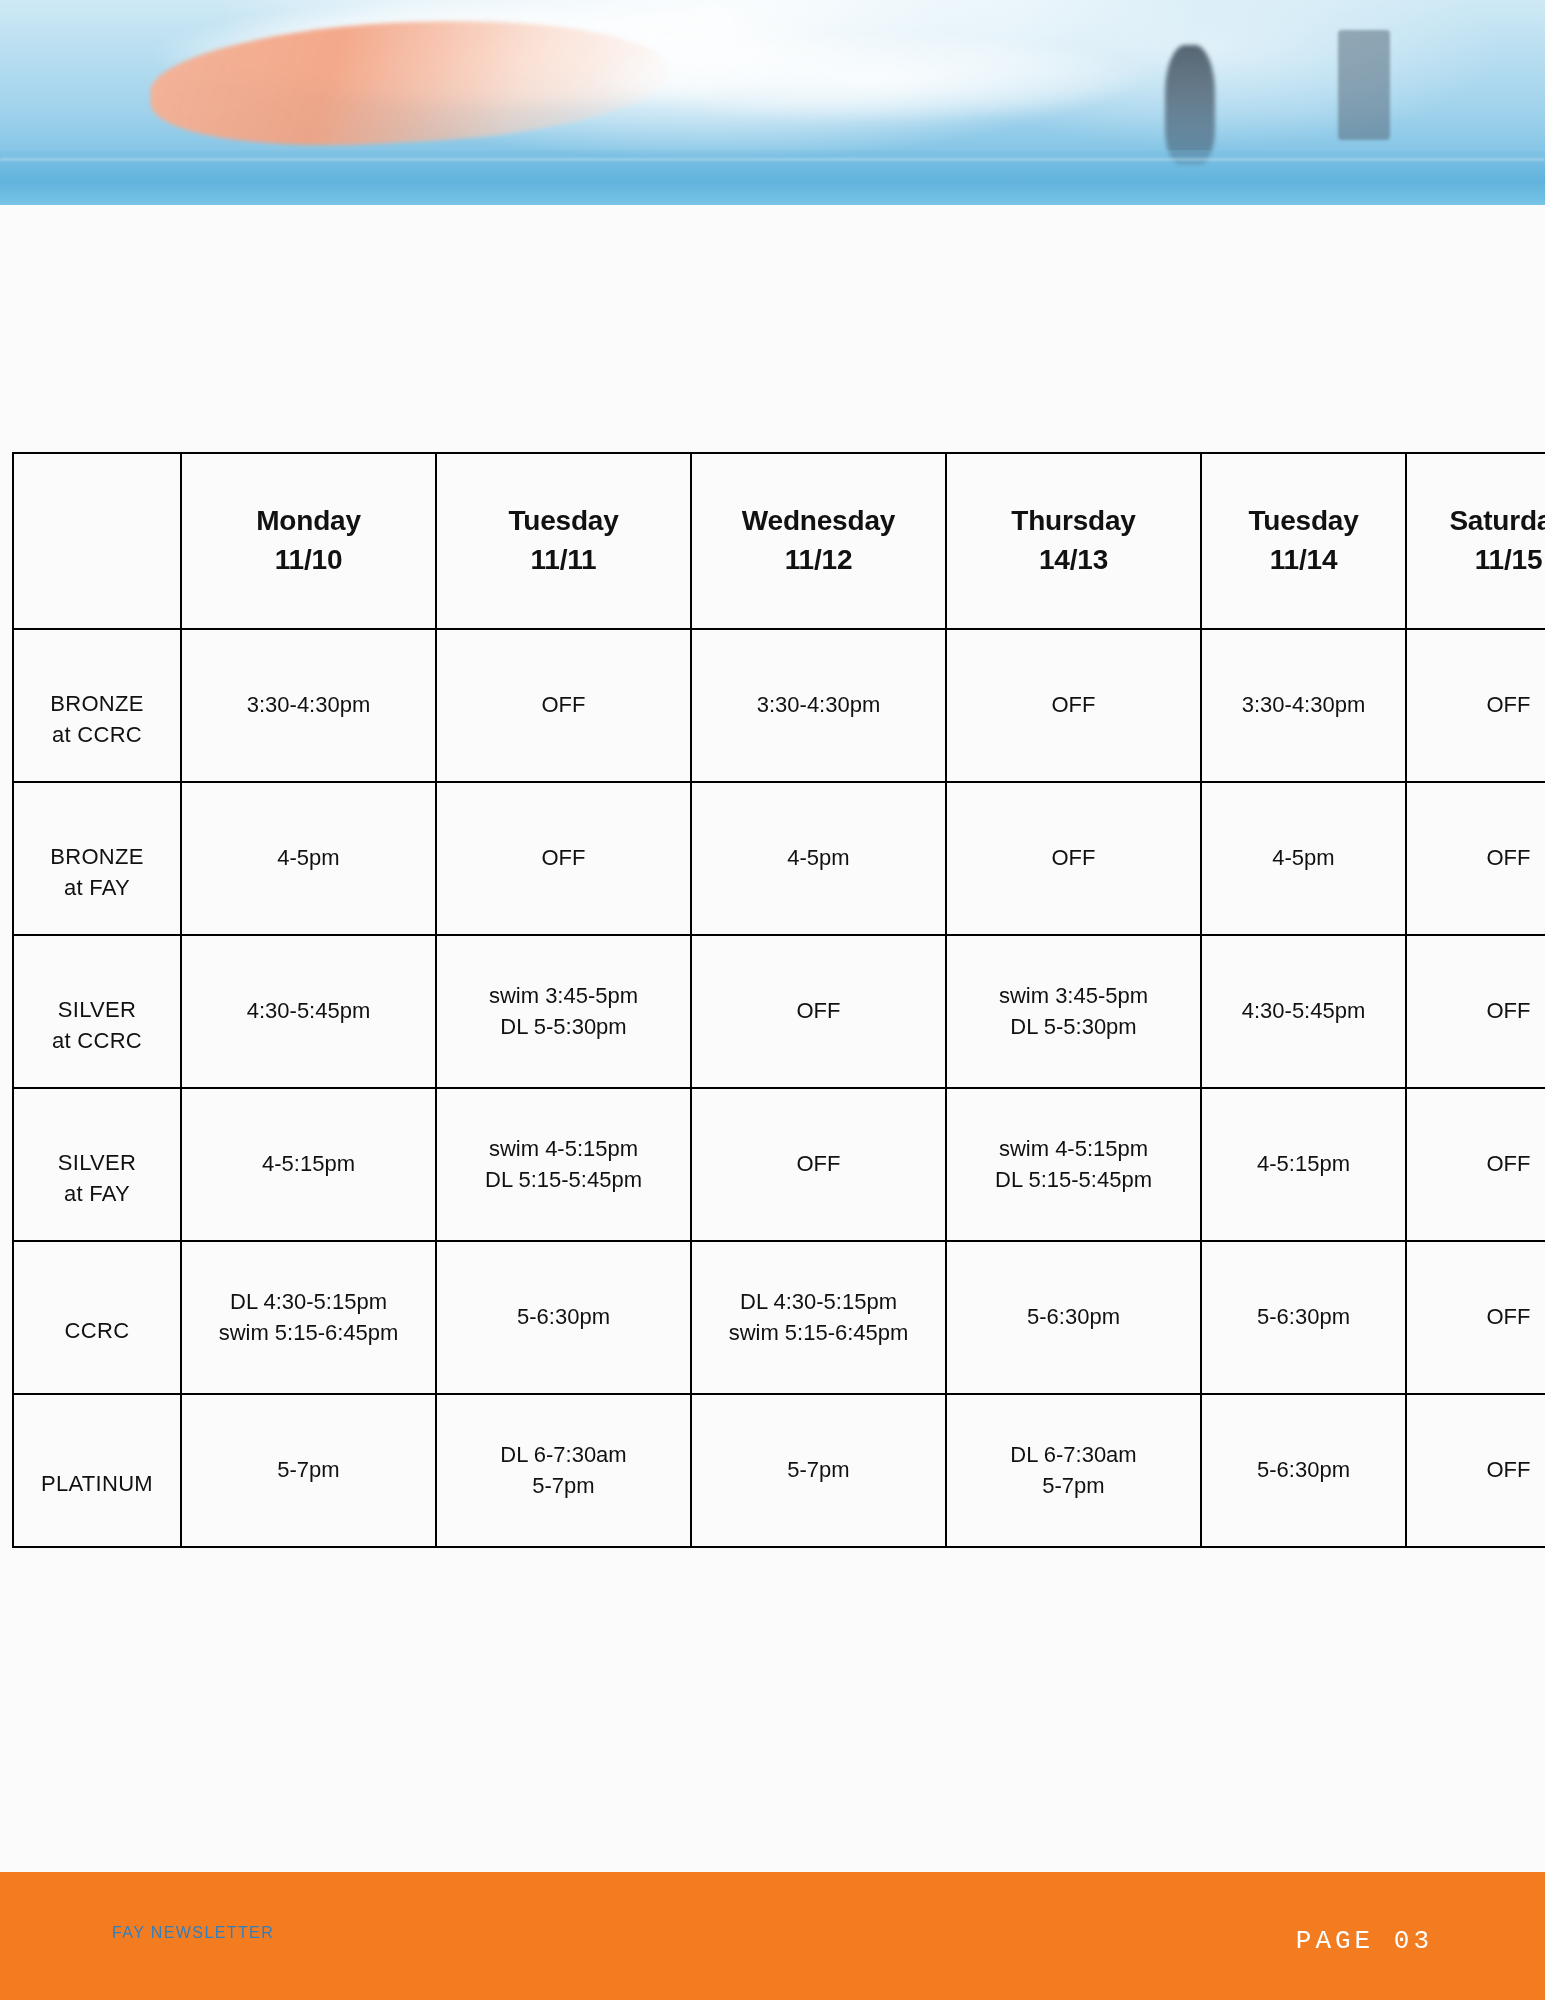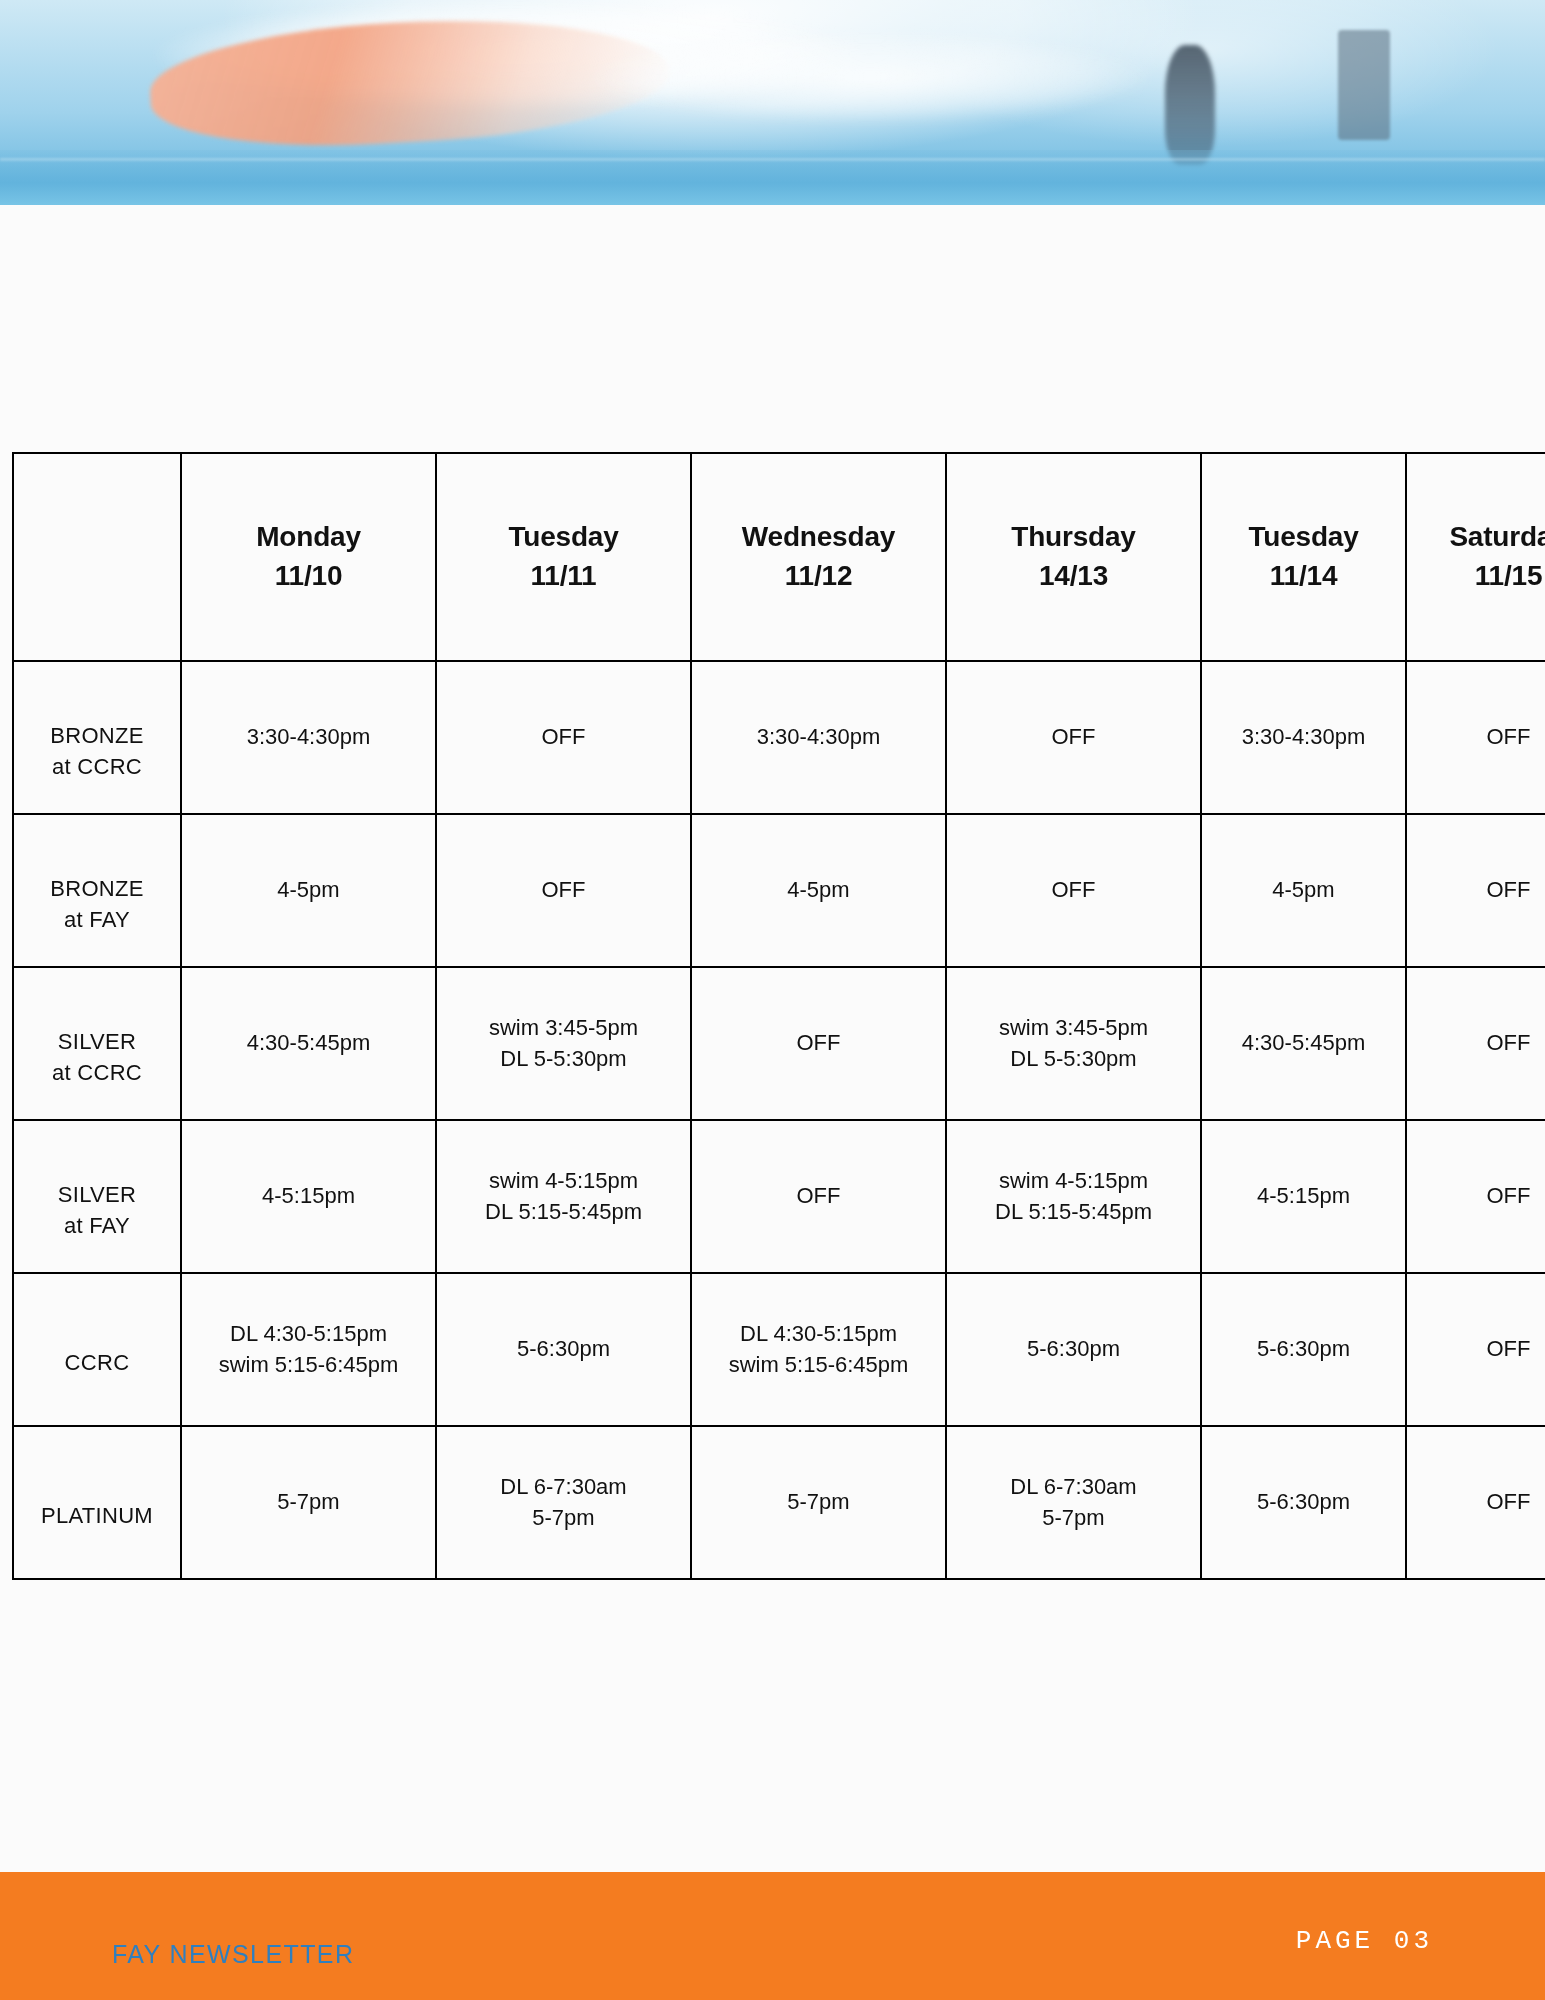--- a/index.html
+++ b/index.html
@@ -112,21 +112,21 @@
     width: 1518px;
     table-layout: fixed;
   }
   table.schedule td, table.schedule th {
     border: 2px solid #000;
     text-align: center;
     vertical-align: middle;
     color: #111;
     font-size: 22px;
     line-height: 1.38;
-    padding: 20px 4px;
+    padding: 4px 4px;
   }
   .col-group { width: 168px; }
   .col-day   { width: 255px; }
   .col-narrow{ width: 205px; }
 
   table.schedule thead th {
     height: 166px;
     font-size: 28px;
     font-weight: bold;
     letter-spacing: -0.2px;
@@ -148,23 +148,23 @@
     position: absolute;
     left: 0;
     bottom: 0;
     width: 1545px;
     height: 128px;
     background: #f47c20;
   }
   .footer .left {
     position: absolute;
     left: 112px;
-    top: 68px;
+    top: 52px;
     color: #2f7fbf;
-    font-size: 25px;
+    font-size: 16px;
     letter-spacing: 1.4px;
     font-weight: normal;
   }
   .footer .right {
     position: absolute;
     right: 112px;
     top: 54px;
     color: #ffffff;
     font-size: 26px;
     letter-spacing: 4px;

